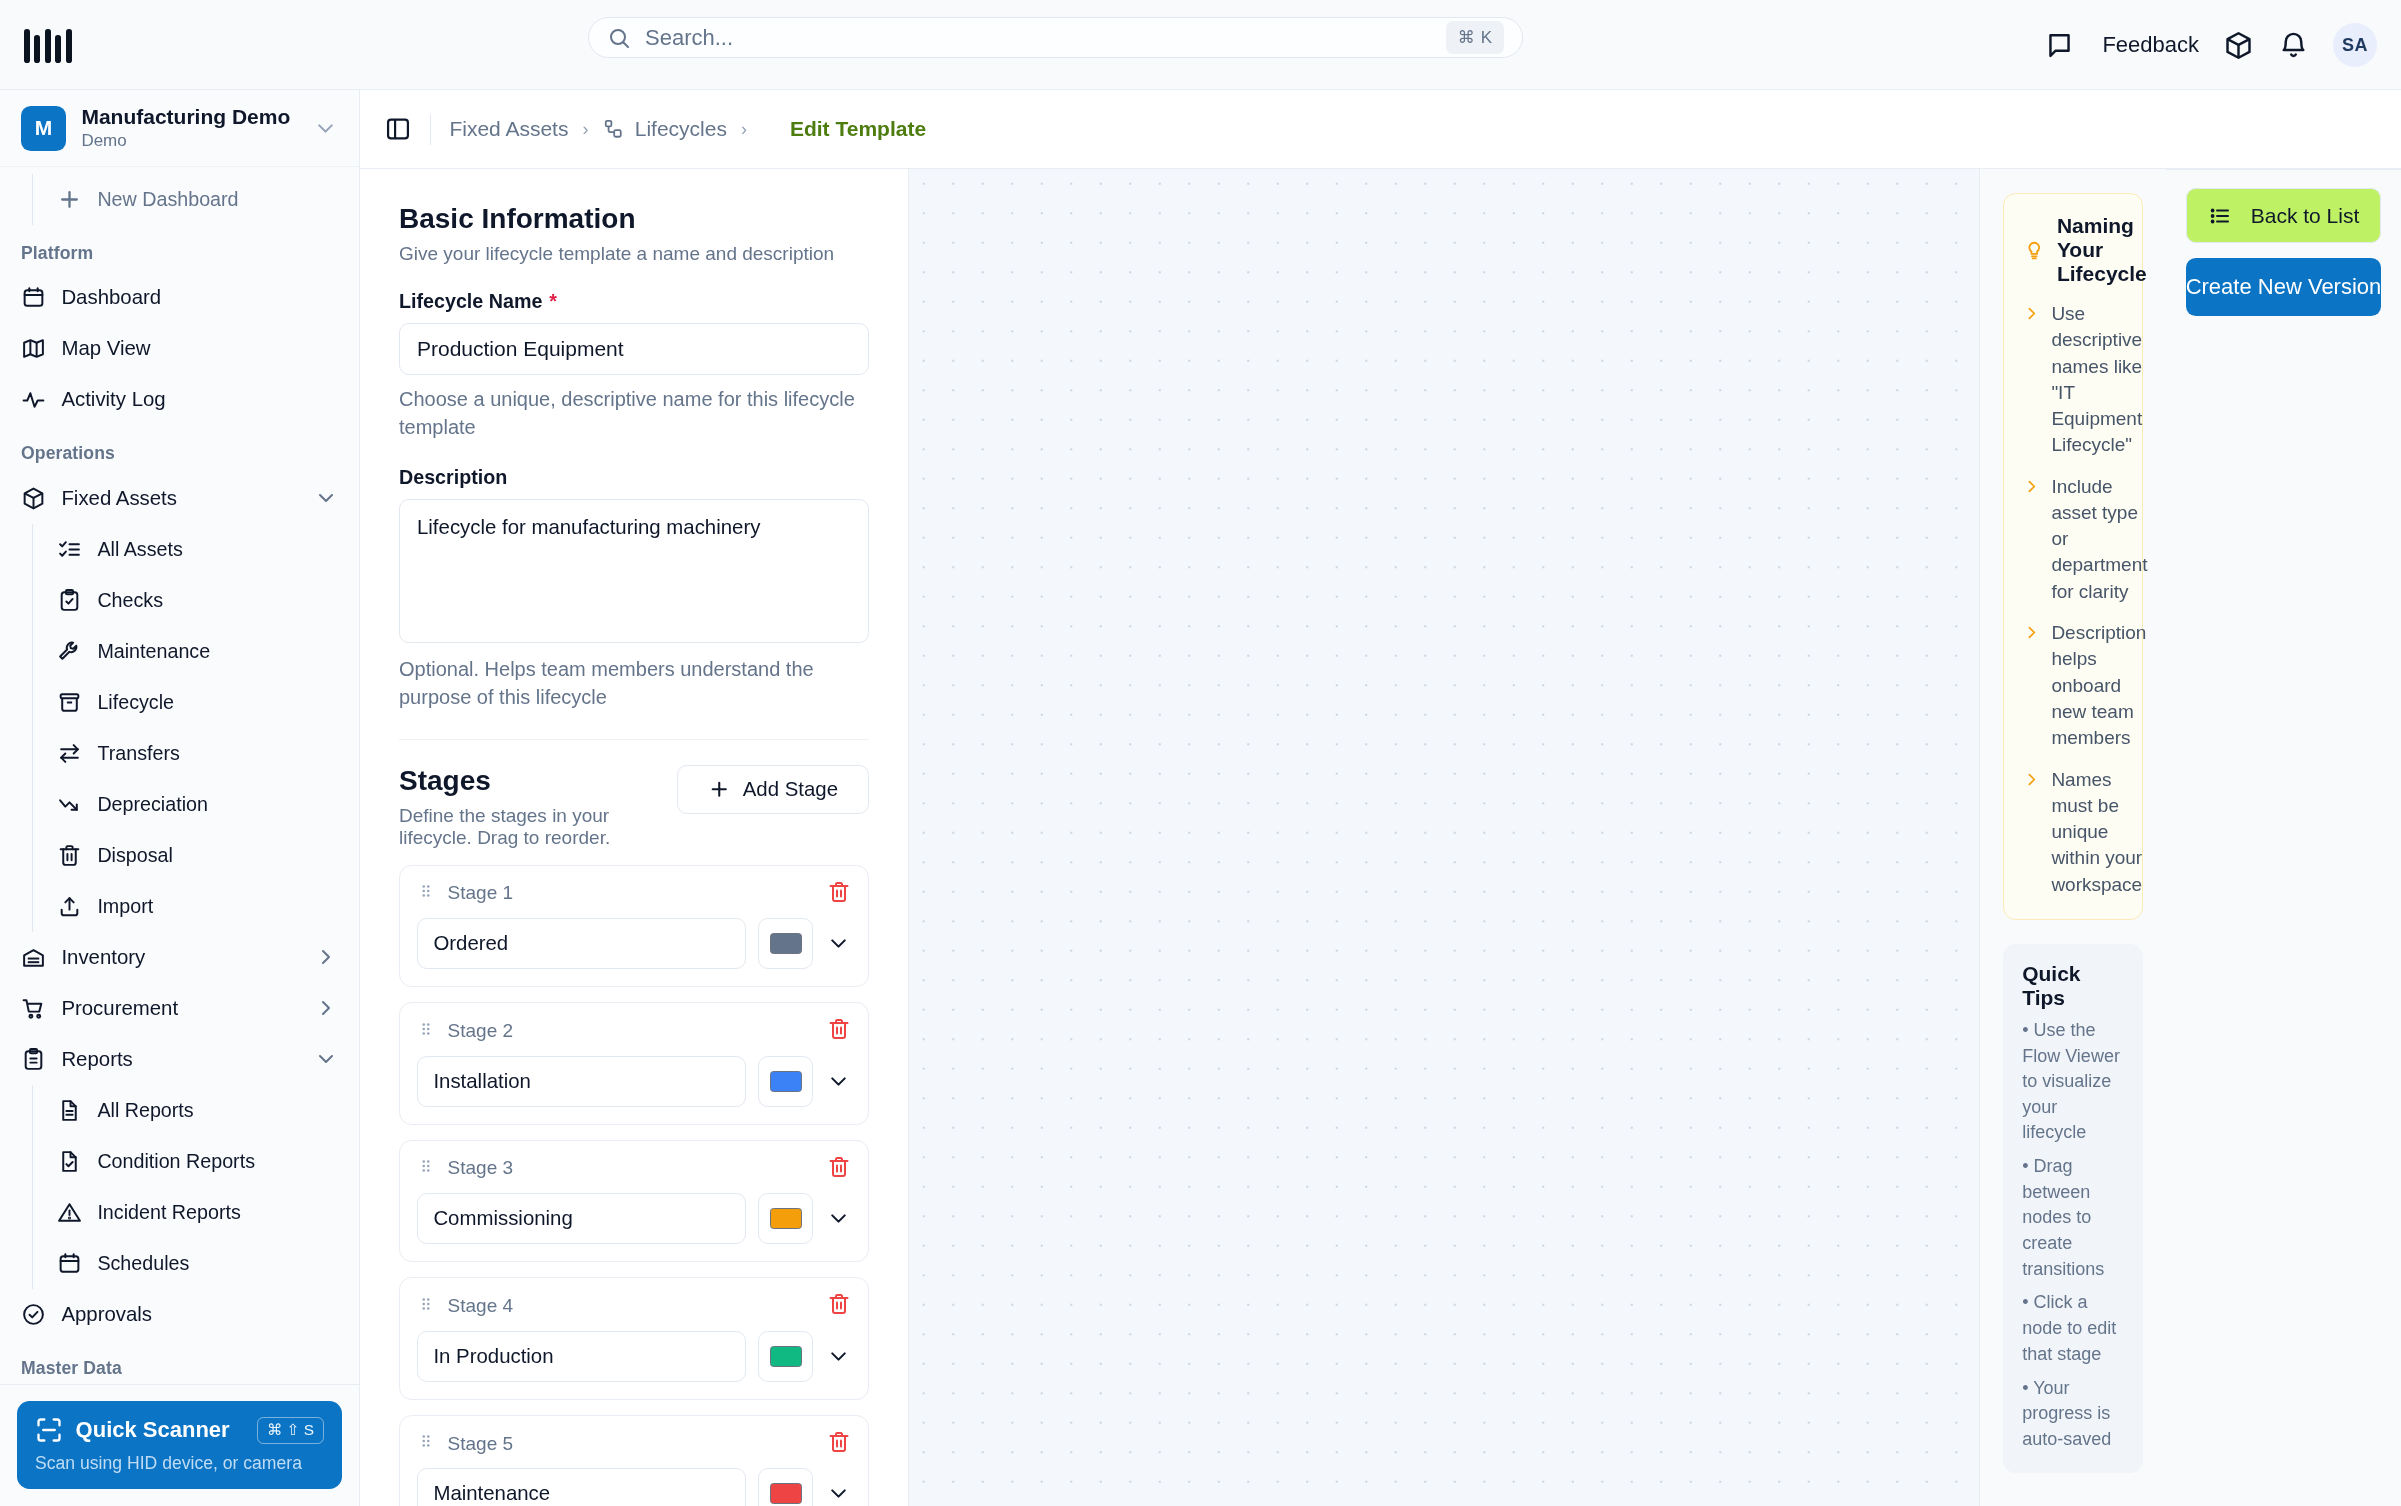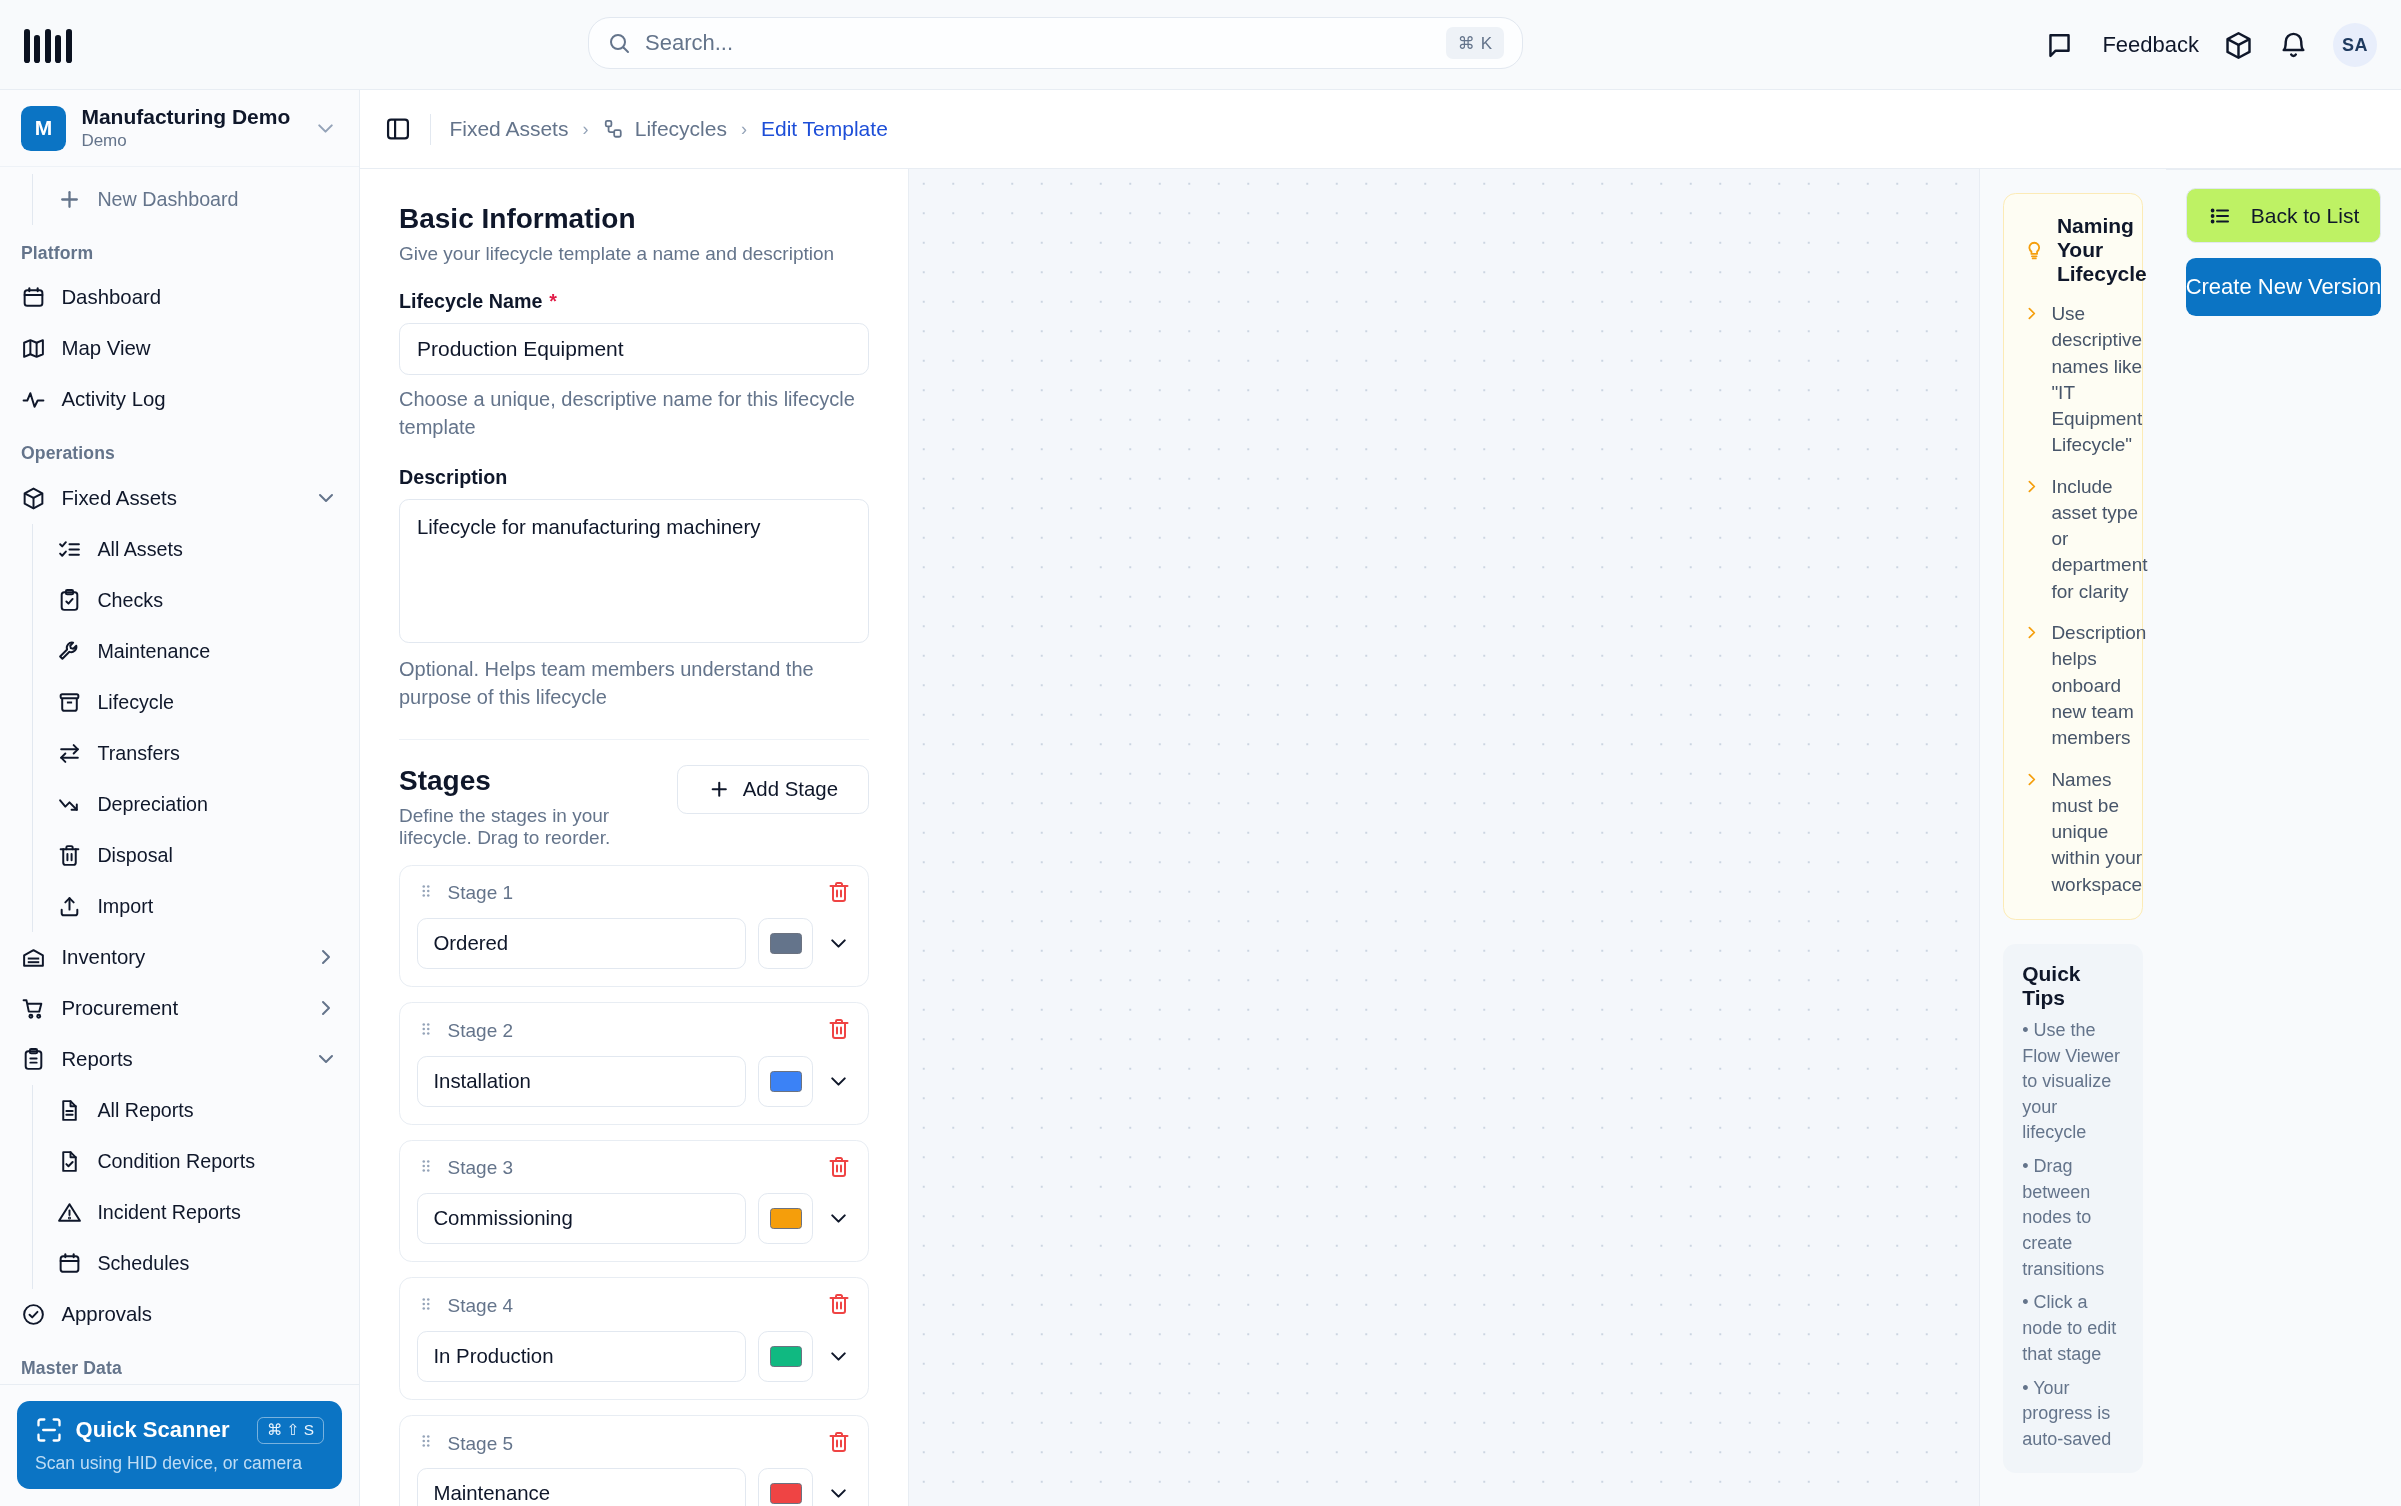--- a/index.html
+++ b/index.html
@@ -18,21 +18,21 @@
     background: #f8fafc;
     border-bottom: 1.4px solid #e8edf3;
     display: flex; align-items: center;
     position: relative;
   }
   .logo-wrap { width: 360px; flex: 0 0 360px; display: flex; align-items: center; padding-left: 24px; }
   .logo { display: flex; align-items: flex-end; gap: 4.9px; height: 37px; }
   .logo span { display:block; width: 5.6px; background:#0b1220; border-radius: 2.8px; }
   .searchbox {
     position: absolute; left: 588px; top: 17px;
-    width: 935px; height: 52px;
+    width: 935px; height: 41px;
     border: 1.4px solid #e2e8f0; border-radius: 22px;
     background: #fdfeff;
     display: flex; align-items: center; padding: 0 18px;
     gap: 14px;
   }
   .search-ic { width: 24px; height: 24px; flex: 0 0 24px; color:#64748b; }
   .search-ph { font-size: 22px; color:#64748b; flex: 1; }
   .kbd {
     background:#eef2f7; border-radius: 7px; color:#64748b;
     font-size: 17px; padding: 5.6px 11.2px; letter-spacing: 0.7px;
@@ -115,21 +115,21 @@
   .crumbbar {
     height: 79px; flex:0 0 79px;
     border-bottom: 1.4px solid #e8edf3;
     display:flex; align-items:center; gap: 18px; padding: 0 24px;
     background:#fff;
   }
   .panel-ic { width: 28px; height: 28px; color:#0f172a; }
   .crumb-div { width: 1.4px; height: 31px; background:#e2e8f0; }
   .crumbs { display:flex; align-items:center; gap: 14px; font-size: 21px; }
   .crumb { color:#64748b; display:flex; align-items:center; gap: 9.8px; }
-  .crumb.current { color:#1d4ed8; font-weight: 400; }
+  .crumb.current { color:#4d7c0f; font-weight: 700; margin-left: 29px; }
   .crumb-sep { color:#94a3b8; font-size: 18px; }
   .crumb-ic { width: 22.5px; height: 22.5px; color:#64748b; }
 
   .content { flex:1; display:flex; min-height: 0; }
 
   
   .form-col {
     width: 549px; flex: 0 0 549px;
     border-right: 1.4px solid #e8edf3;
     padding: 34px 39px 0 39px;

